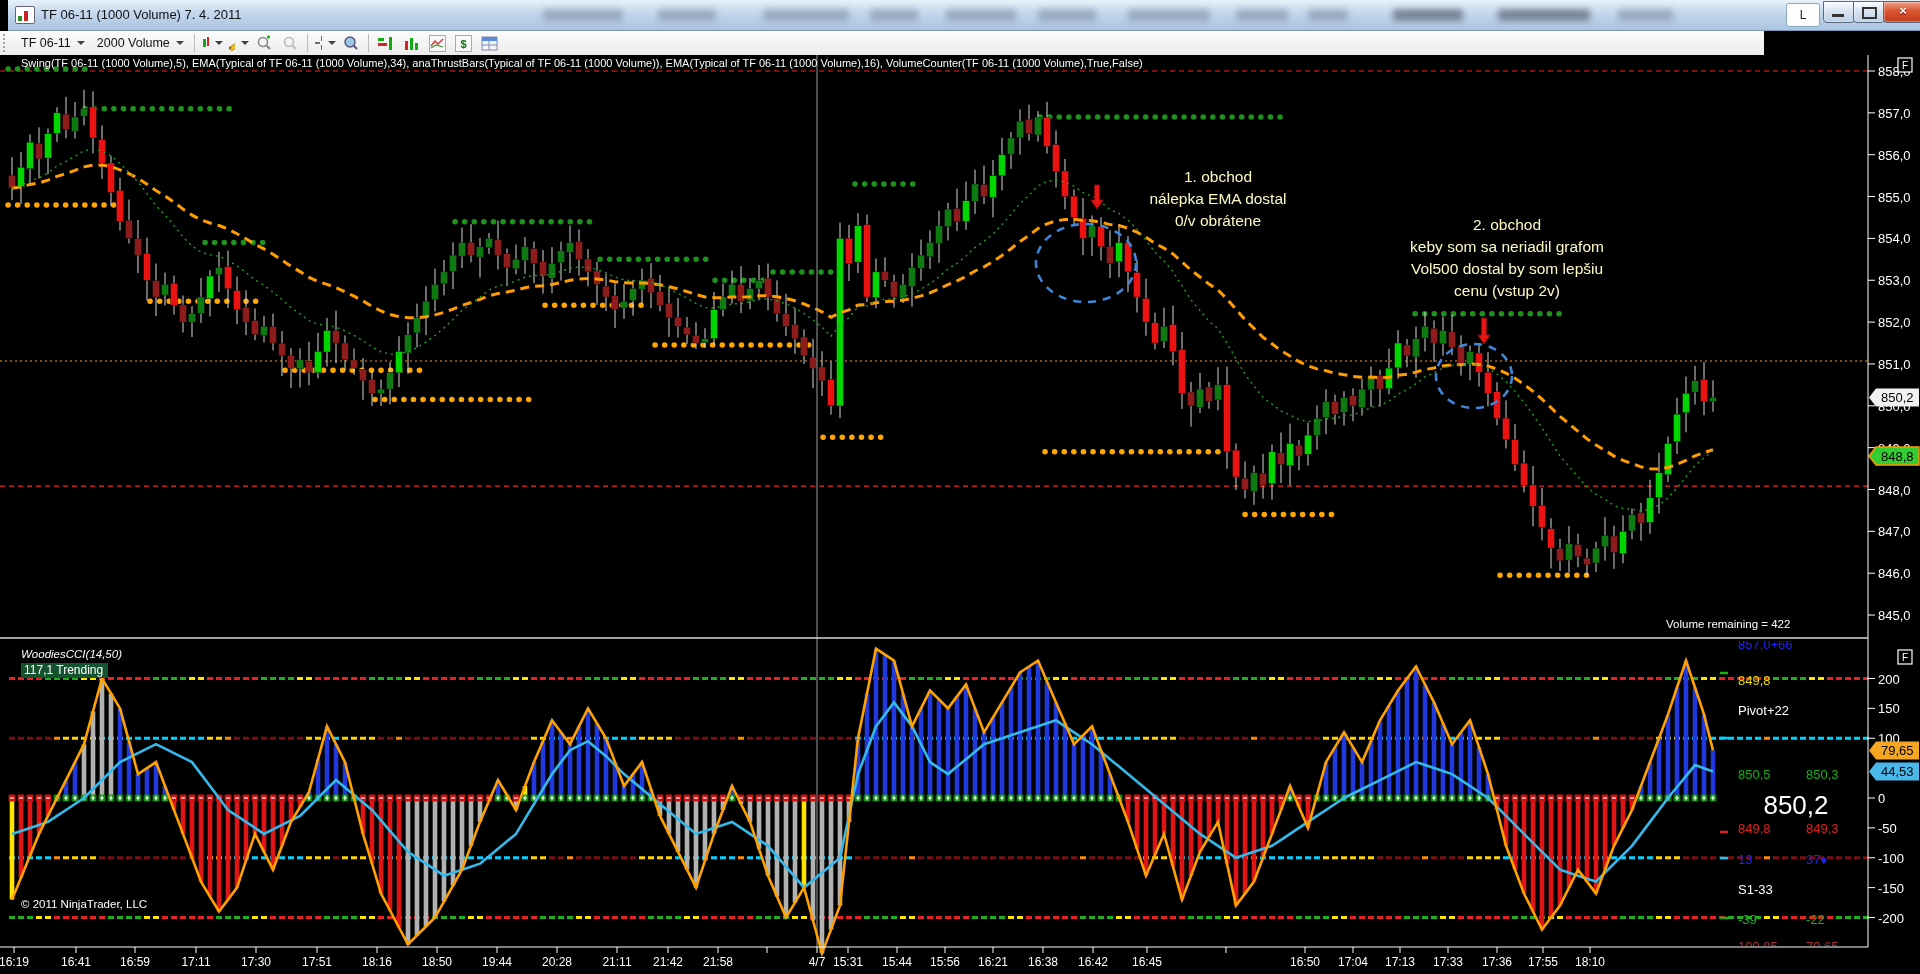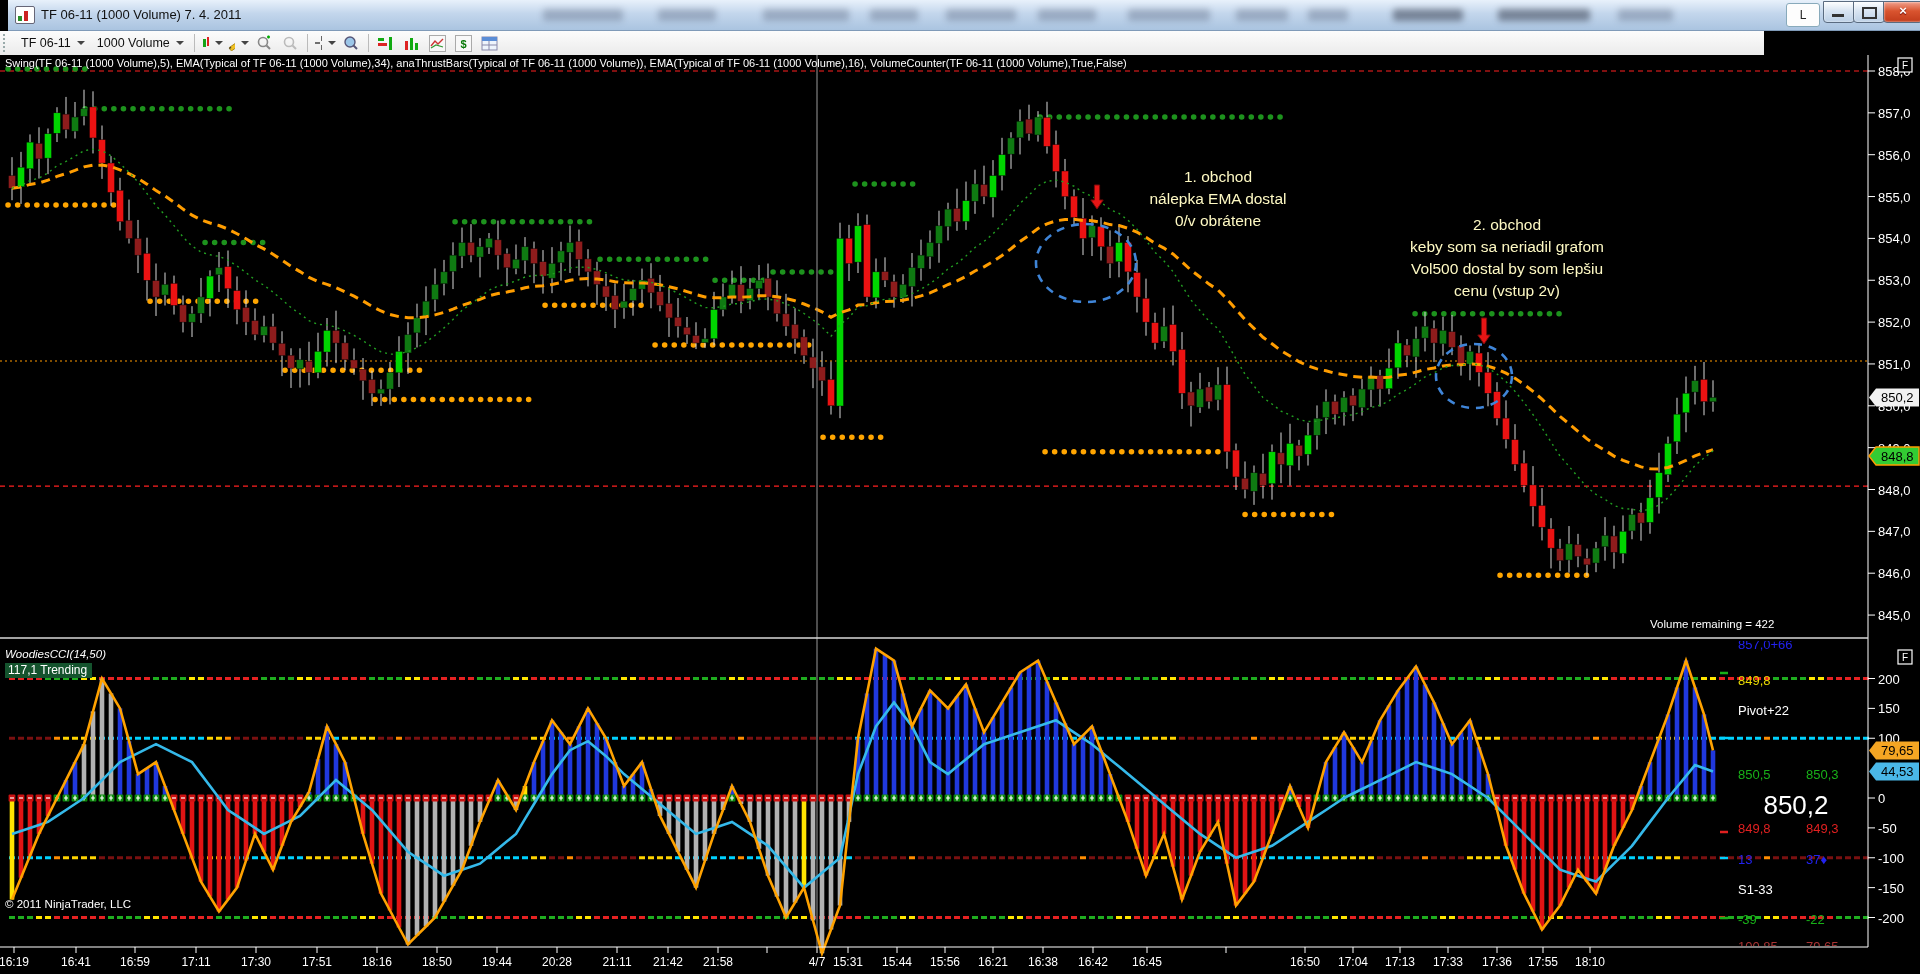--- a/index.html
+++ b/index.html
@@ -26,21 +26,21 @@
   #toolbar{position:absolute;left:0;top:31px;width:1764px;height:24px;
     background:linear-gradient(#fcfcfc,#ebebeb);border-bottom:1px solid #b6b6b6;display:flex;align-items:center;}
   #grip{width:7px;height:18px;margin:0 3px;border-left:2px dotted #9aa;}
   .tb-dd{display:flex;align-items:center;height:20px;padding:0 6px;font-size:12.5px;color:#111;cursor:default;}
   .caret{width:0;height:0;border-left:4px solid transparent;border-right:4px solid transparent;
     border-top:4px solid #444;margin-left:6px;}
   .tb-sep{width:1px;height:18px;background:#bbb;margin:0 4px;}
   .tb-btn{width:22px;height:20px;margin:0 1px;display:flex;align-items:center;justify-content:center;border:1px solid transparent;}
   #chartwrap{position:absolute;left:0;top:55px;width:1920px;height:919px;background:#000;}
   svg text{font-family:"Liberation Sans",sans-serif;}
-  .ovl{position:absolute;color:#fff;}
+  .ovl{position:absolute;color:#fff;margin-left:16px;}
   #indicator-line{left:5px;top:57px;font-size:11px;color:#fefefe;}
   #woodies-label{left:5px;top:648px;font-size:11.5px;color:#fefefe;font-style:italic;}
   #trending-badge{left:5px;top:663px;font-size:12px;background:#14532d;color:#fff;padding:0 5px 1px 3px;}
   #volume-remaining{left:1650px;top:618px;width:206px;font-size:11.5px;}
   #copyright{left:5px;top:898px;font-size:11.5px;}
   .annot{position:absolute;text-align:center;color:#fef9c3;font-size:15.5px;line-height:22px;}
   #annot1{left:1117px;top:166px;width:202px;}
   #annot2{left:1383px;top:214px;width:248px;}
 </style>
 </head>
@@ -73,21 +73,21 @@
     </div>
 </div>
 
 <div id="toolbar">
   <div id="grip"></div>
   <div class="tb-dd">
     <span>TF 06-11</span>
     <span class="caret"></span>
   </div>
   <div class="tb-dd">
-    <span>1000 Volume</span>
+    <span>2000 Volume</span>
     <span class="caret"></span>
   </div>
   <div class="tb-sep"></div>
   <div class="tb-btn">
     <svg width="16" height="16">
       <rect x="2" y="4" width="3" height="8" fill="#17a317"></rect>
         <rect x="6" y="2" width="3" height="9" fill="#d22"></rect>
       <rect x="10" y="5" width="3" height="8" fill="#17a317"></rect>
       </svg>
     <span class="caret"></span>

